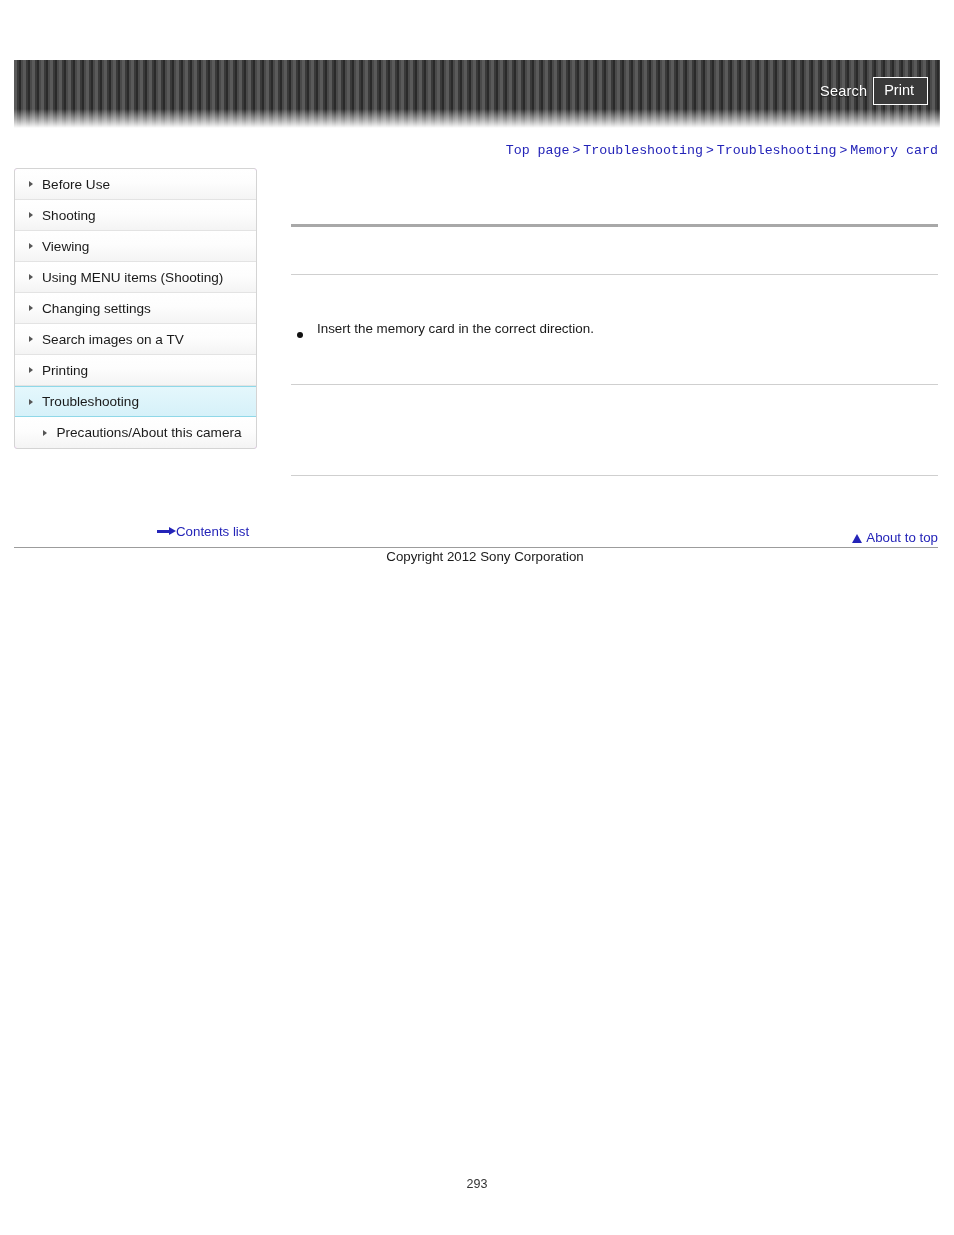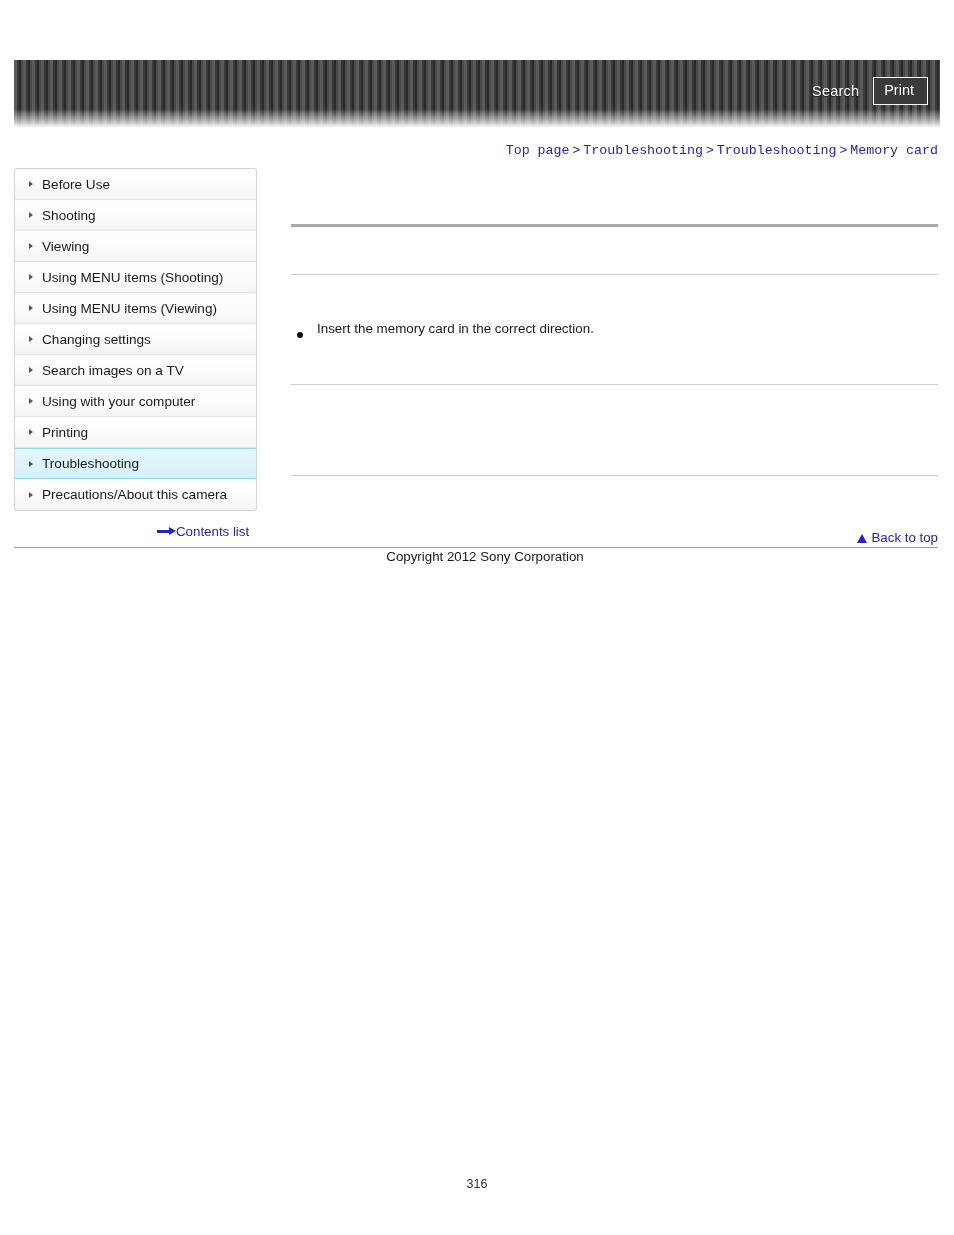--- a/index.html
+++ b/index.html
@@ -31,21 +31,21 @@
         #2a2a2a 5px, #2a2a2a 7px,
         #4a4a4a 7px, #4a4a4a 9px);
     overflow: hidden;
   }
   .header-controls {
     position: absolute;
     right: 12px;
     top: 17px;
     display: flex;
     align-items: center;
-    gap: 14px;
+    gap: 6px;
   }
   .search-link {
     color: #ffffff;
     font-size: 14.5px;
     letter-spacing: 0.2px;
     text-shadow: 0 1px 1px rgba(0,0,0,0.6);
     cursor: pointer;
   }
   .print-button {
     border: 1.5px solid #ffffff;
@@ -96,20 +96,21 @@
     padding-left: 14px;
     box-sizing: border-box;
     border-bottom: 1px solid #e3e3e3;
     background: linear-gradient(to bottom, #ffffff 0%, #fdfdfd 45%, #f4f4f4 100%);
     cursor: pointer;
     font-size: 13.6px;
     color: #1a1a1a;
   }
   .nav-item:last-child {
     border-bottom: none;
+    justify-content: center;
   }
   .nav-item.active {
     background: linear-gradient(to bottom, #e4f7fc 0%, #d6f1f9 100%);
     border-top: 1px solid #8fd8e8;
     border-bottom: 1px solid #8fd8e8;
   }
   .nav-arrow {
     width: 0;
     height: 0;
     border-left: 4px solid #555555;
@@ -278,33 +279,25 @@
   <div class="nav-item">
     <span class="nav-arrow"></span>
     <span class="nav-label">Viewing</span>
   </div>
   <div class="nav-item">
     <span class="nav-arrow"></span>
     <span class="nav-label">Using MENU items (Shooting)</span>
   </div>
   <div class="nav-item">
     <span class="nav-arrow"></span>
-    <span class="nav-label">Using MENU items (Viewing)</span>
-  </div>
-  <div class="nav-item">
-    <span class="nav-arrow"></span>
     <span class="nav-label">Changing settings</span>
   </div>
   <div class="nav-item">
     <span class="nav-arrow"></span>
     <span class="nav-label">Search images on a TV</span>
-  </div>
-  <div class="nav-item">
-    <span class="nav-arrow"></span>
-    <span class="nav-label">Using with your computer</span>
   </div>
   <div class="nav-item">
     <span class="nav-arrow"></span>
     <span class="nav-label">Printing</span>
   </div>
   <div class="nav-item active">
     <span class="nav-arrow"></span>
     <span class="nav-label">Troubleshooting</span>
   </div>
   <div class="nav-item">
@@ -336,18 +329,18 @@
 
 
   <div class="block-4"></div>
   <div class="rule-thin"></div>
   <div class="block-5"></div>
 
 </main>
 
 <div class="back-to-top">
   <span class="triangle-up-icon"></span>
-  <span class="back-to-top-label">Back to top</span>
+  <span class="back-to-top-label">About to top</span>
 </div>
 
 <div class="footer-rule"></div>
 <div class="copyright">Copyright 2012 Sony Corporation</div>
-<div class="page-number">316</div>
+<div class="page-number">293</div>
 
 </body></html>

